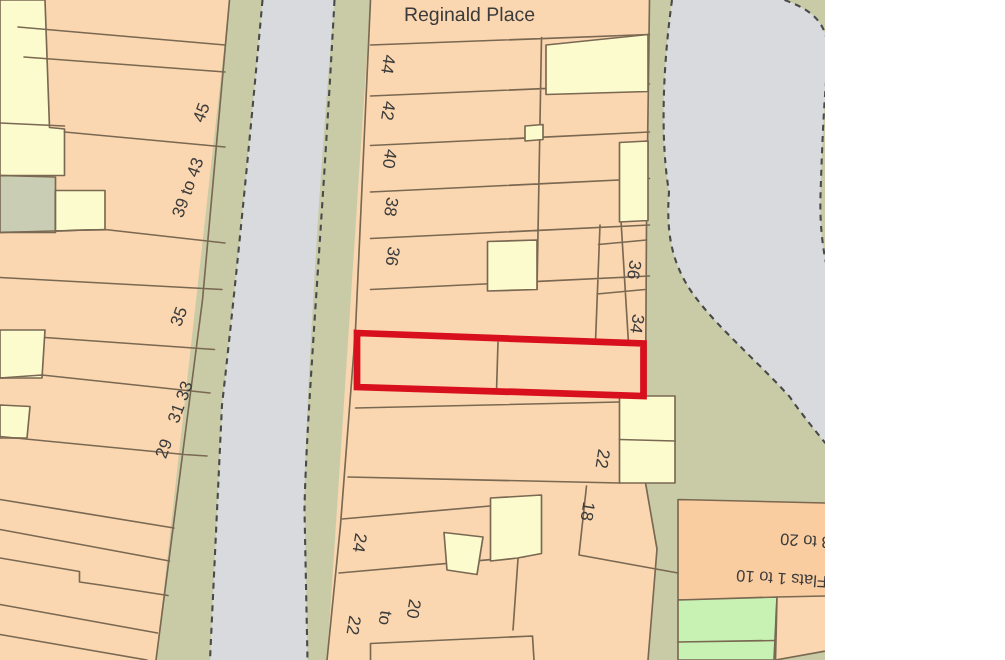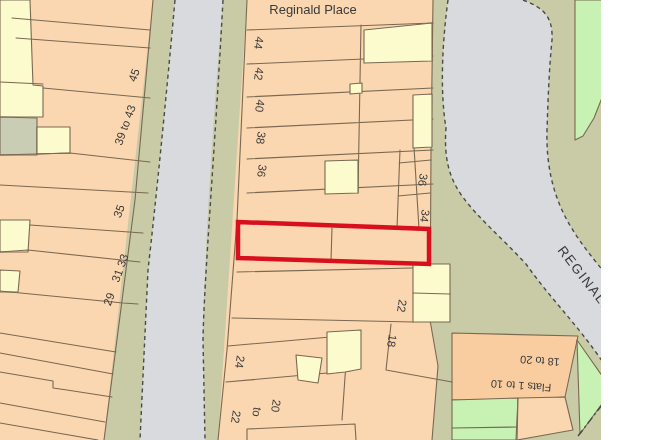--- a/index.html
+++ b/index.html
@@ -1,16 +1,16 @@
 <!DOCTYPE html>
 <html><head>
 <meta charset="utf-8">
 <style>
   html,body{margin:0;padding:0;background:#fff;}
-  .map-wrap{width:601px;height:440px;overflow:hidden;position:relative;font-family:"Liberation Sans",sans-serif;}
+  .map-wrap{width:550px;height:440px;overflow:hidden;position:relative;font-family:"Liberation Sans",sans-serif;}
   svg{display:block;}
   .ln{fill:none;stroke:#7a6852;stroke-width:1.1;stroke-linejoin:round;stroke-linecap:round;}
   .shp{stroke:#7a6852;stroke-width:1.1;stroke-linejoin:round;}
   .noln{stroke:none;}
   .dsh{fill:none;stroke:#4a4a4a;stroke-width:1.4;stroke-dasharray:4 3.5;stroke-linecap:butt;}
   .dshd{fill:none;stroke:#4a4a4a;stroke-width:1.4;stroke-dasharray:8 3 2 3;}
   text{fill:#3b3b3b;}
   .num{font-size:11.5px;}
   .place{font-size:13px;}
   .square{font-size:13.5px;letter-spacing:1.5px;}

